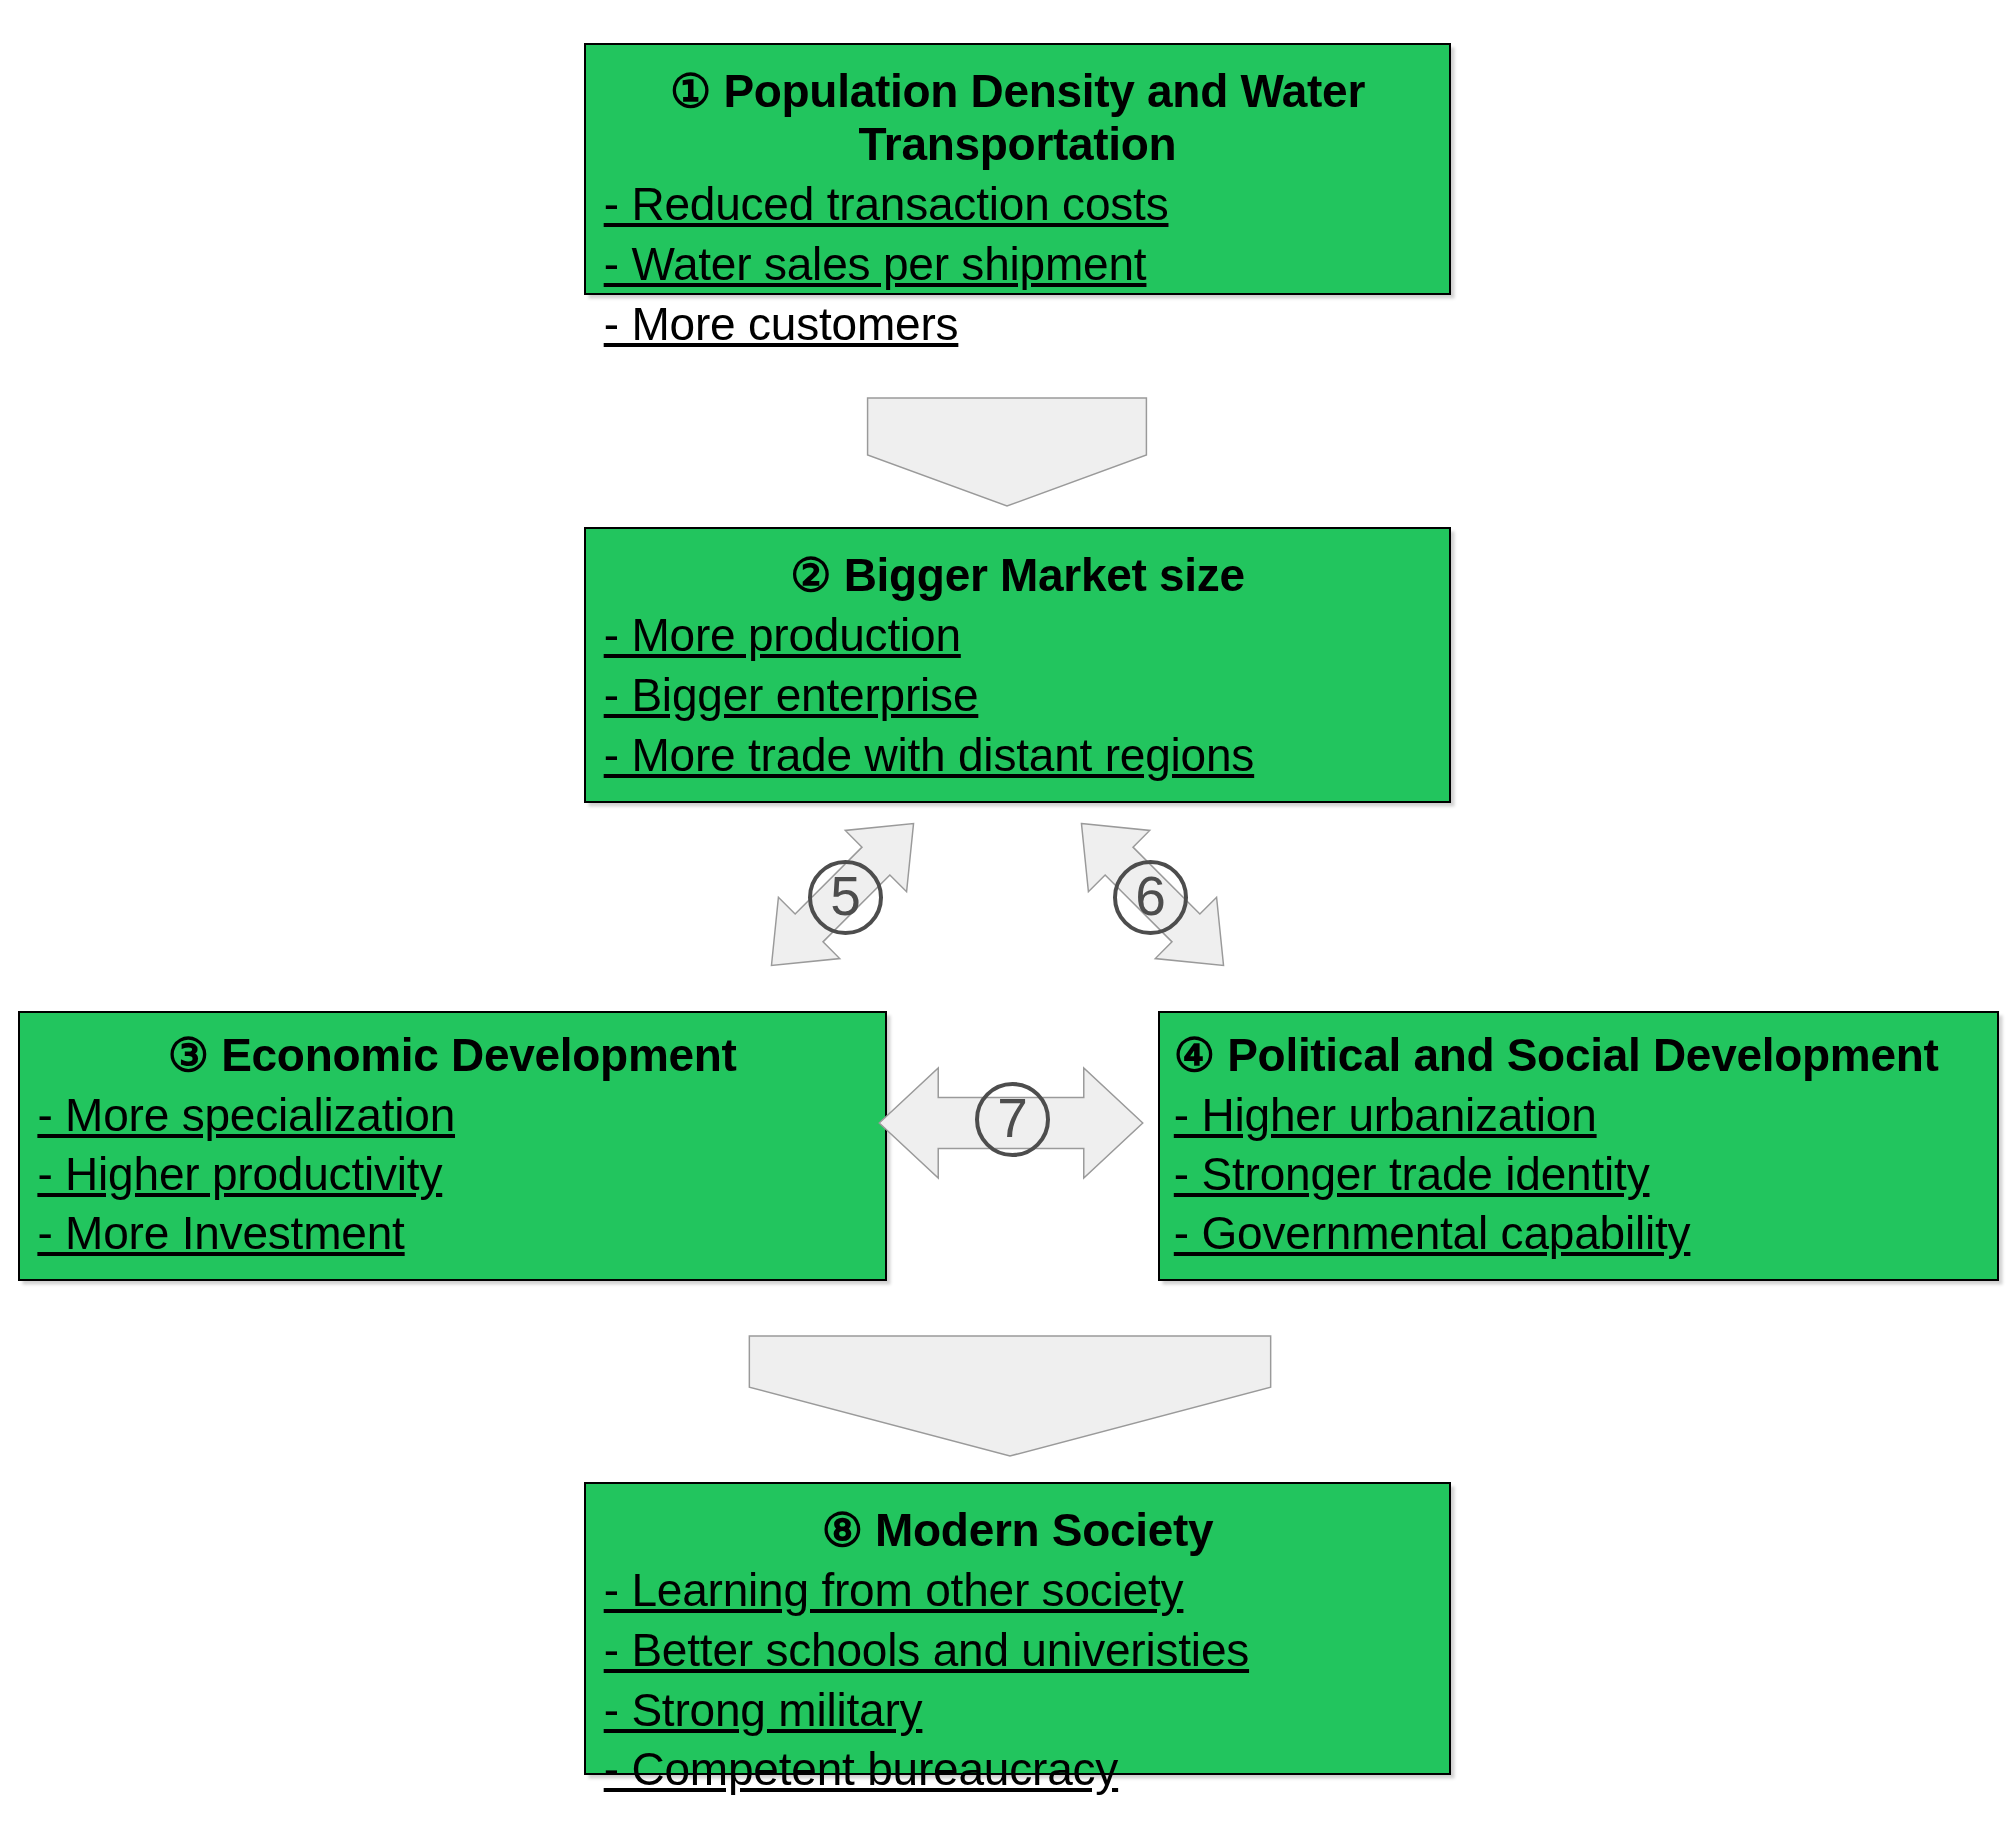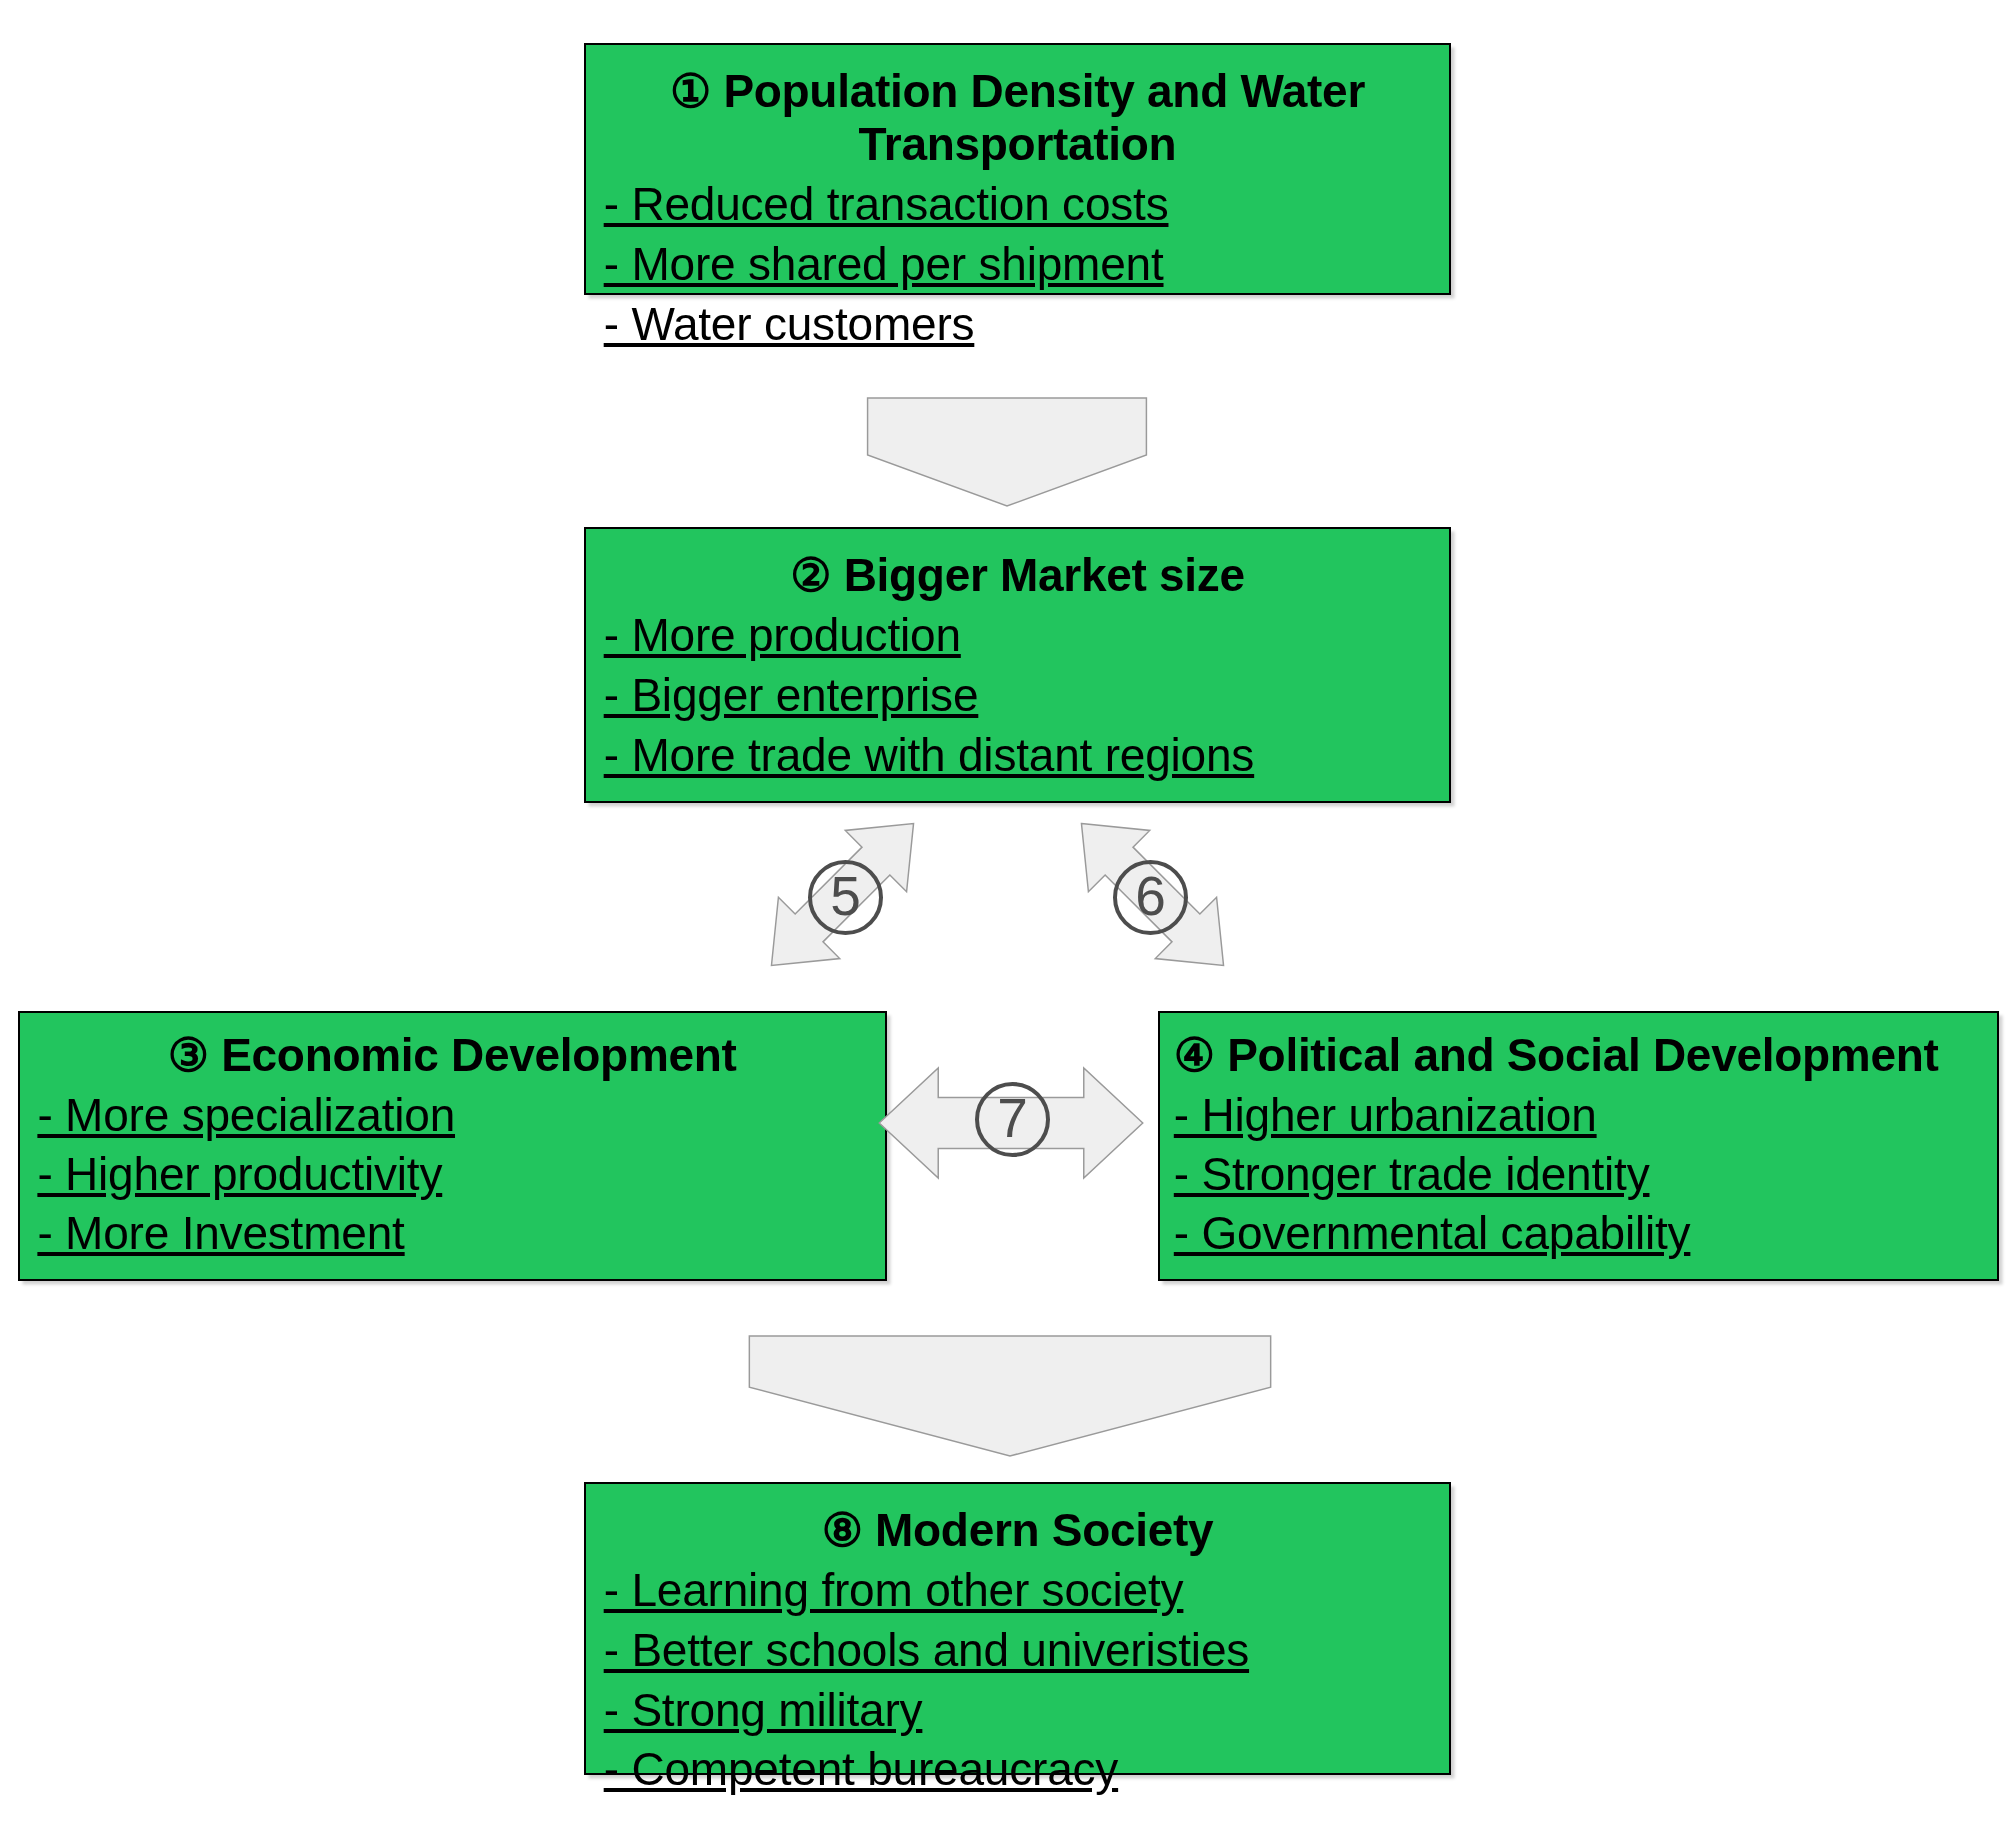--- a/index.html
+++ b/index.html
@@ -102,22 +102,22 @@
 </head>
 <body>
 
 <div id="canvas">
 
   <div class="node-box" id="box-1">
     <div class="node-title">① Population Density and Water
 Transportation</div>
     <ul class="node-list">
       <li>- Reduced transaction costs</li>
-      <li>- More shared per shipment</li>
-      <li>- Water customers</li>
+      <li>- Water sales per shipment</li>
+      <li>- More customers</li>
     </ul>
   </div>
 
   <div class="arrow-shape" id="arrow-1-2">
     <svg width="280" height="108" viewBox="0 0 284 110">
       <polygon points="0,0 284,0 284,58 142,110 0,58" fill="#efefef" stroke="#9a9a9a" stroke-width="1.5"></polygon>
     </svg>
   </div>
 
   <div class="node-box" id="box-2">

